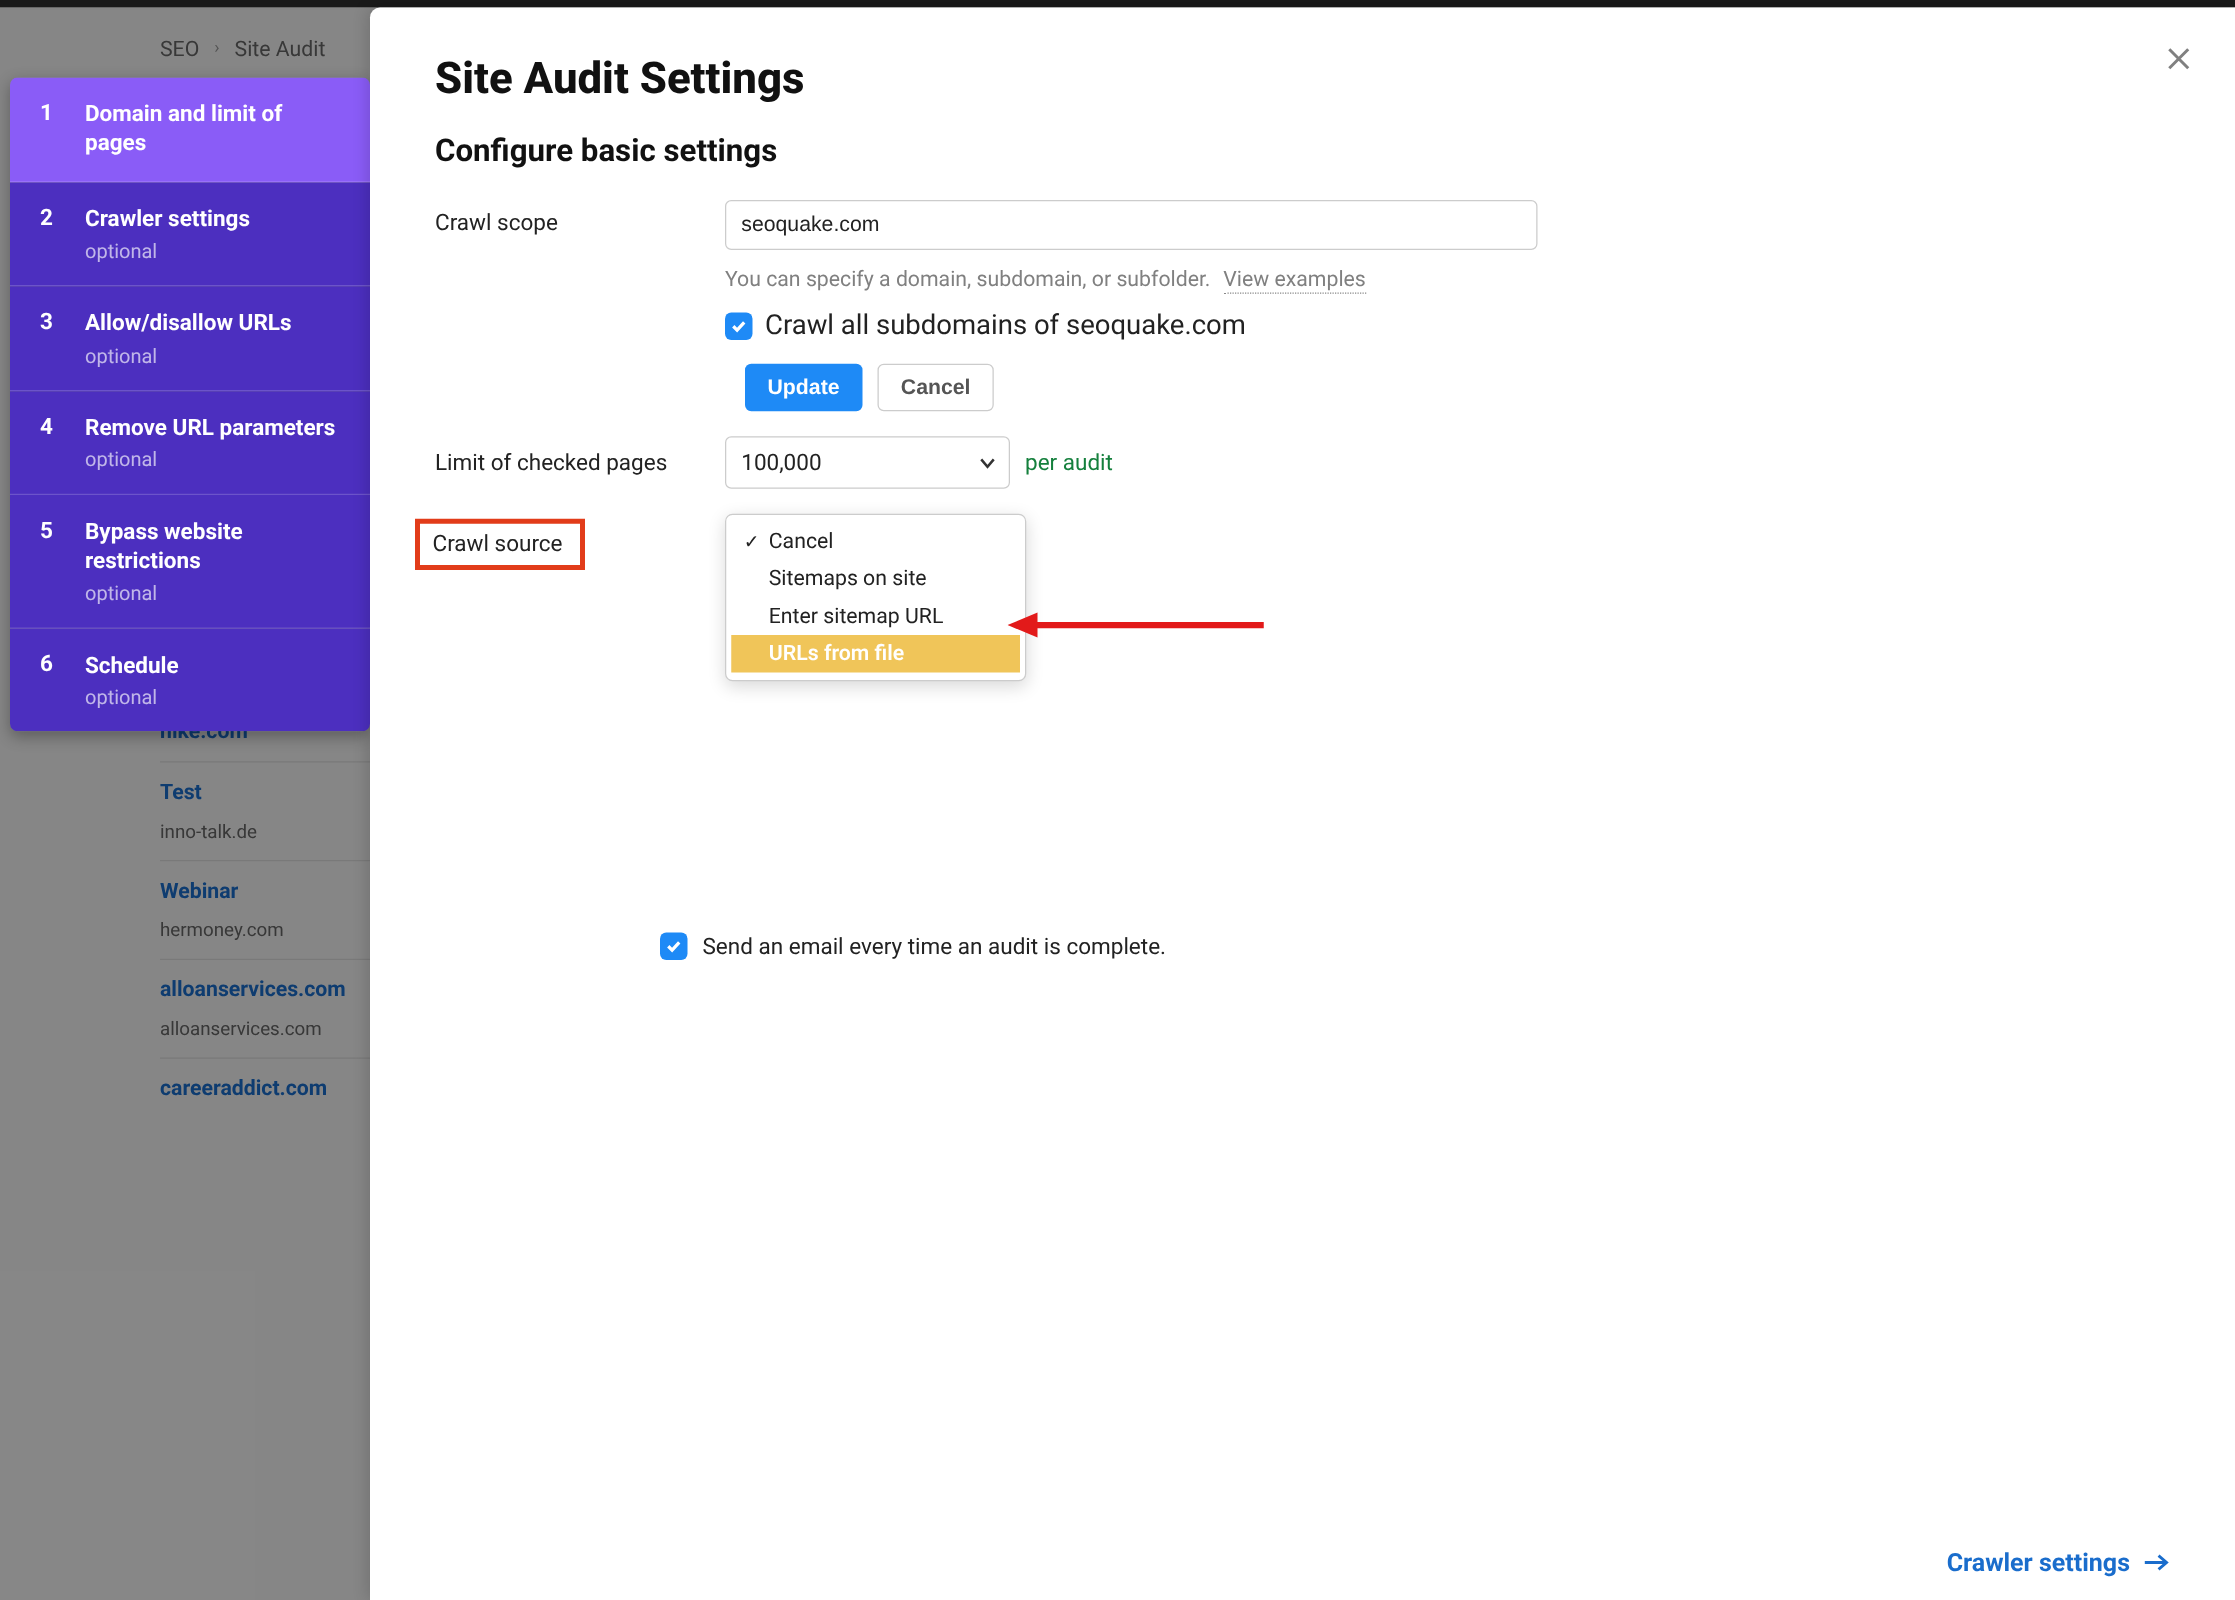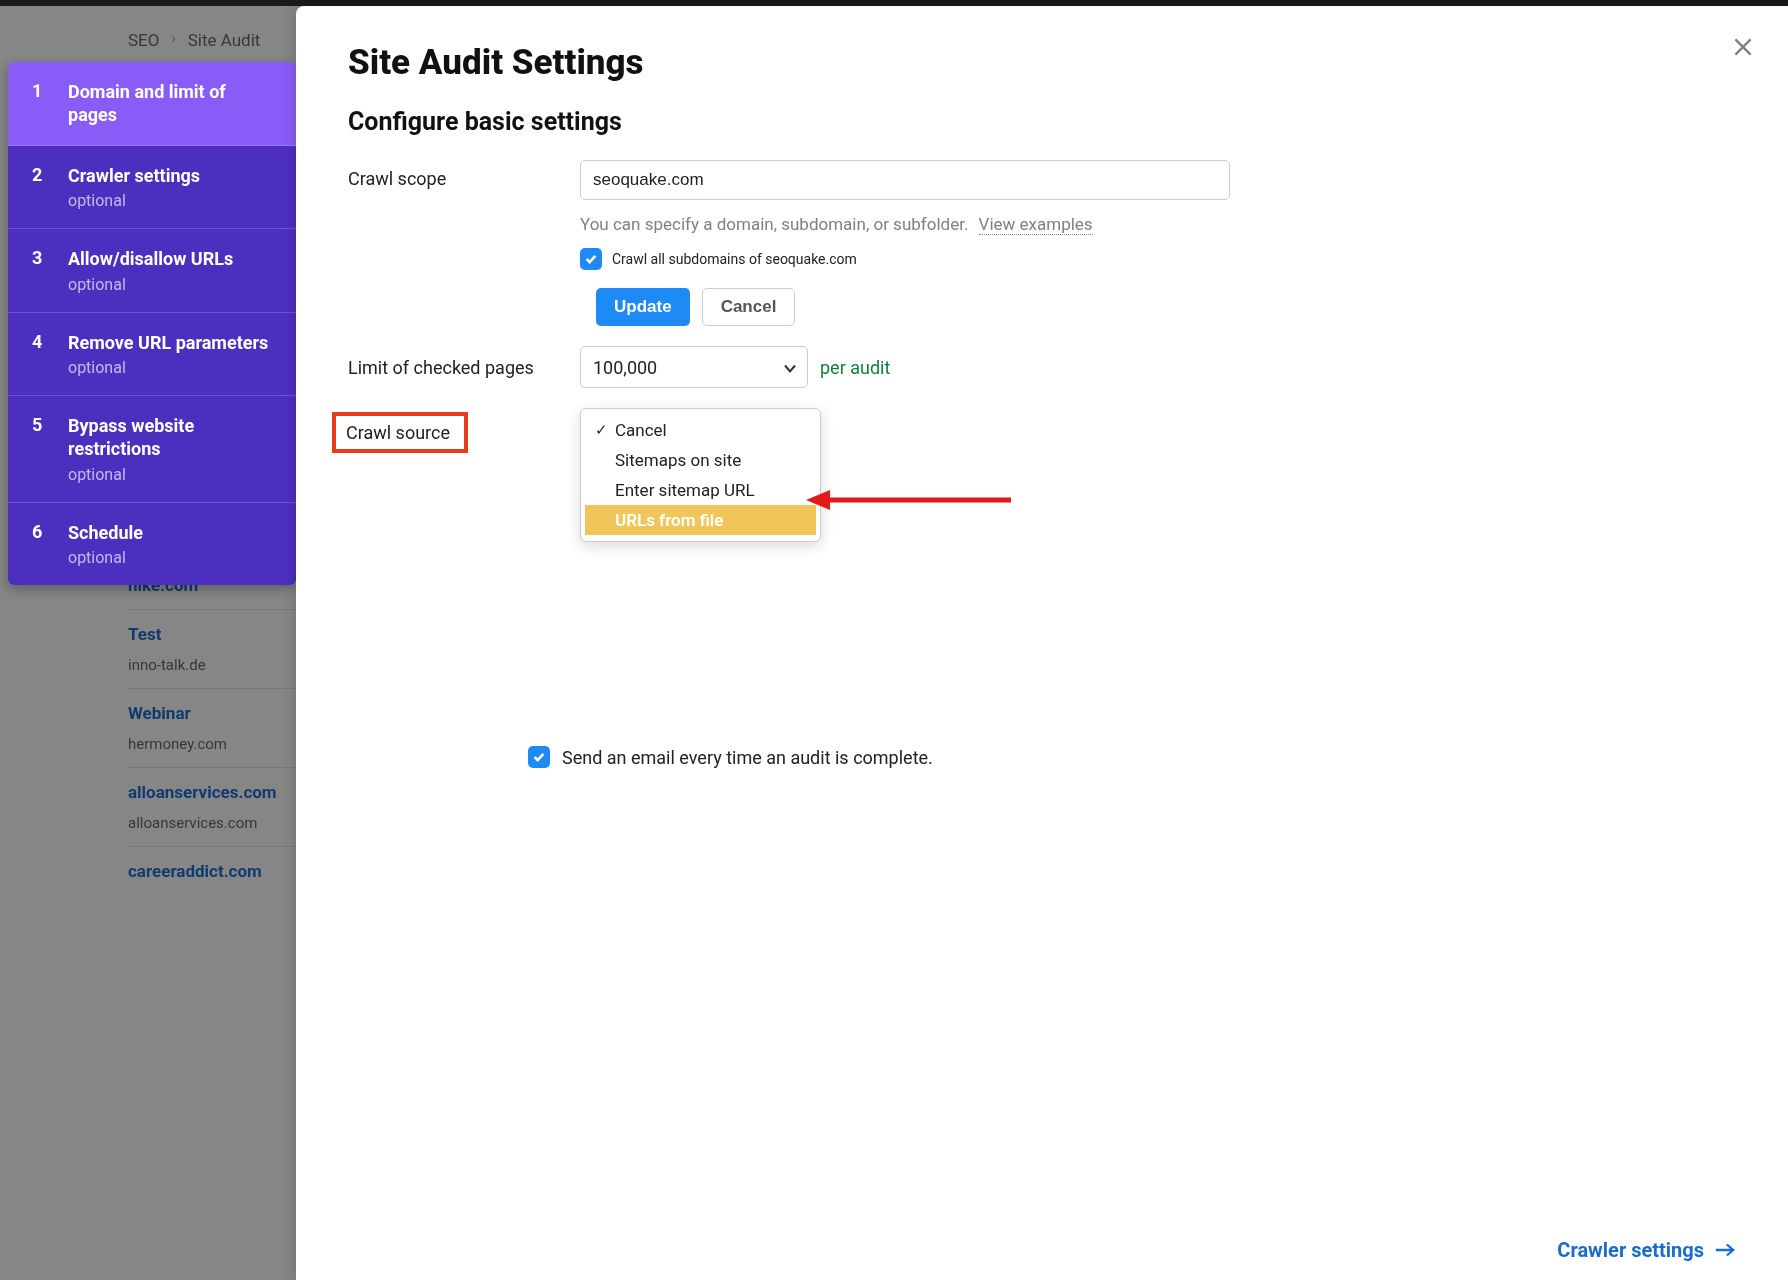--- a/index.html
+++ b/index.html
@@ -30,21 +30,21 @@
   .close svg { width:26px; height:26px; stroke:currentColor; stroke-width:2.2; fill:none; }
   .modal h1 { font-size:35px; font-weight:800; color:#111; margin-bottom:24px; }
   .modal h2 { font-size:25px; font-weight:700; color:#111; margin-bottom:24px; }
   .row { display:flex; align-items:flex-start; margin-bottom:20px; }
   .row .label { width:232px; font-size:18px; color:#222; padding-top:8px; flex-shrink:0; }
   .row .field { flex:1; }
   .highlight-box { border:4px solid #e23c1a; display:inline-block; padding:6px 14px 6px 10px; margin-left:-16px; }
   .input { width:100%; max-width:650px; height:40px; border:1px solid #ccc; border-radius:5px; padding:16px 12px; font-size:17px; color:#222; }
   .hint { color:#808080; font-size:17px; margin-top:14px; }
   .hint .link { color:#808080; border-bottom:1px dotted #888; cursor:pointer; margin-left:6px; }
-  .chk-row { display:flex; align-items:center; gap:10px; margin-top:14px; font-size:14px; color:#222; }
+  .chk-row { display:flex; align-items:center; gap:10px; margin-top:14px; font-size:22px; color:#222; }
   .chk { width:22px; height:22px; border-radius:5px; background:#1e8af6; display:flex; align-items:center; justify-content:center; flex-shrink:0; }
   .chk svg { width:14px; height:14px; stroke:#fff; stroke-width:3; fill:none; }
   .btn-row { display:flex; gap:12px; margin-top:18px;padding-left:16px; }
   .btn { height:38px; padding:0 18px; border-radius:5px; font-size:17px; font-weight:600; border:none; cursor:pointer; }
   .btn-primary { background:#1e8af6; color:#fff; }
   .btn-secondary { background:#fff; border:1px solid #ccc; color:#555; }
   .select { width:228px; height:42px; border:1px solid #ccc; border-radius:5px; padding:0 36px 0 12px; font-size:18px; color:#222; background:#fff; position:relative; display:inline-flex; align-items:center; }
   .select .caret { position:absolute; right:10px; top:50%; transform:translateY(-50%); }
   .suffix { font-size:18px; color:#15803d; margin-left:12px; }
   

